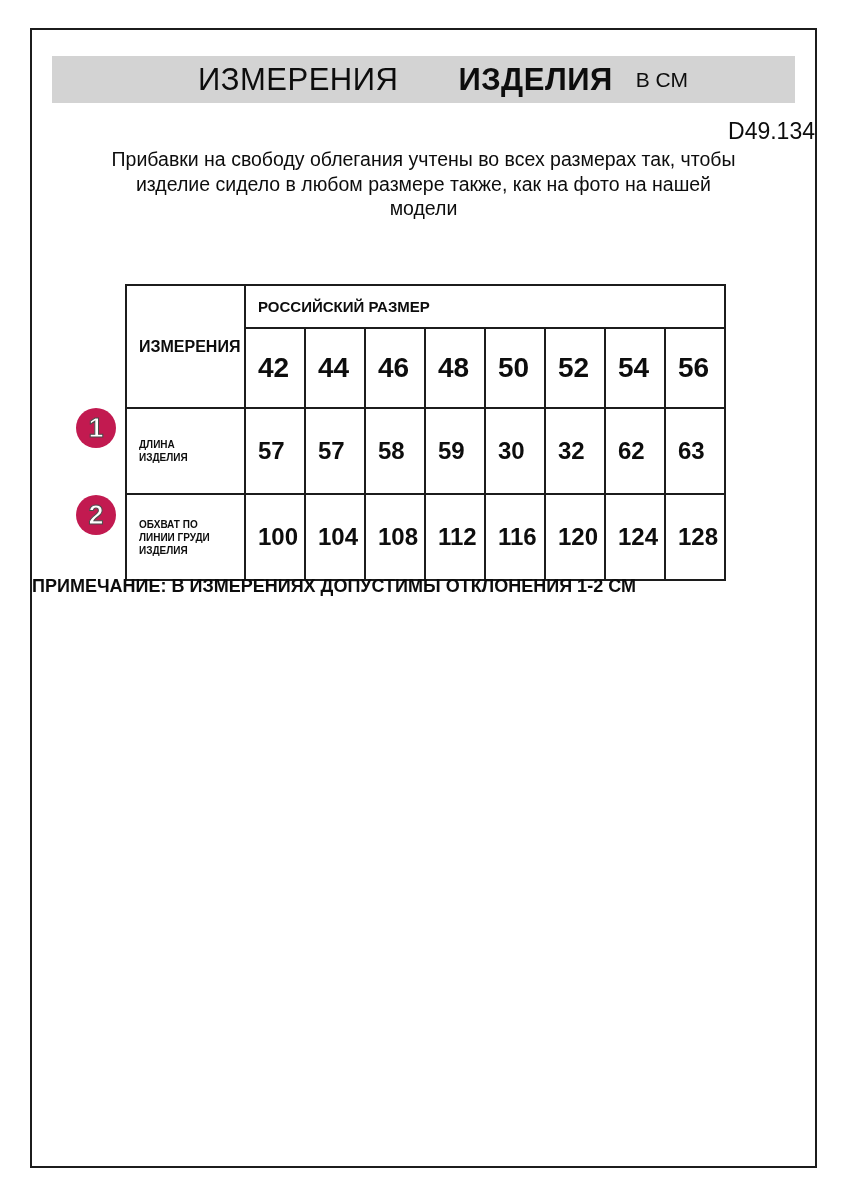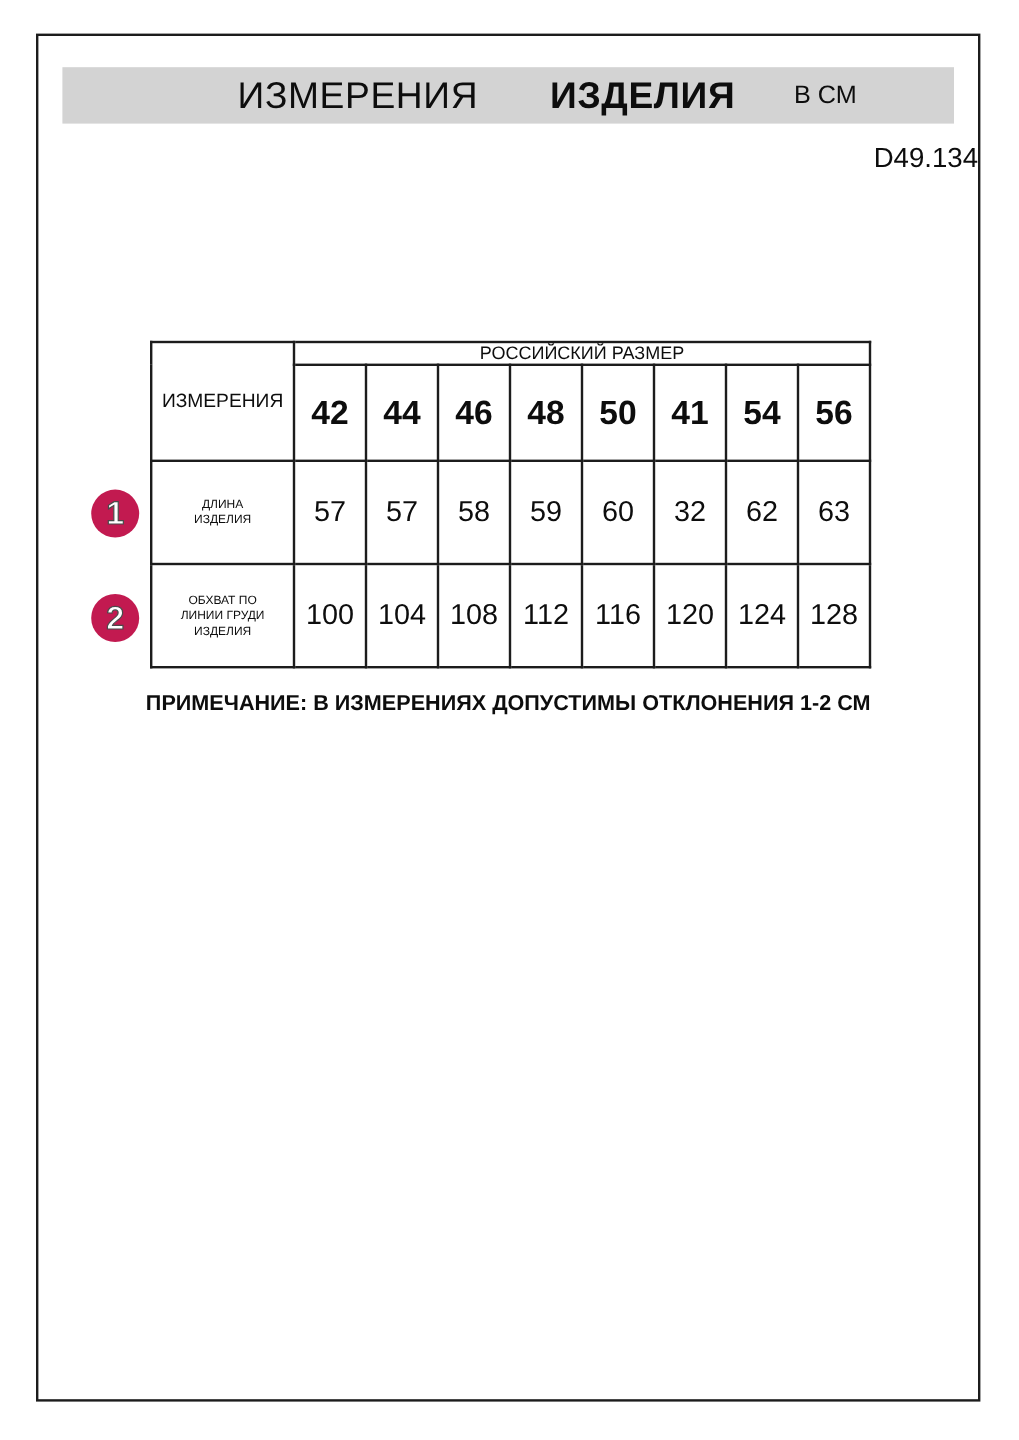--- a/index.html
+++ b/index.html
@@ -42,21 +42,21 @@
   }
   .title-bold {
     font-size: 31px;
     font-weight: bold;
     letter-spacing: 0.5px;
     margin-left: 60px;
   }
   .title-unit {
     font-size: 21px;
     font-weight: normal;
-    margin-left: 49px;
+    margin-left: 23px;
   }
   .product-code {
     position: absolute;
     left: 0;
     top: 88px;
     width: 100%;
     text-align: right;
     font-size: 23px;
   }
   .intro {
@@ -73,24 +73,25 @@
   .size-table {
     position: absolute;
     left: 93px;
     top: 254px;
     border-collapse: collapse;
     table-layout: fixed;
     width: 601px;
   }
   .size-table td, .size-table th {
     border: 2px solid #1c1c1c;
-    text-align: center;
+    text-align: left;
     vertical-align: middle;
-    padding: 0;
+    padding: 12px;
     overflow: hidden;
+    font-weight: bold;
   }
   .row-group-header { height: 18px; }
   .row-sizes { height: 80px; margin-left: 24px; }
   .row-data { height: 86px; }
   .corner-cell { font-size: 16px; }
   .group-header-cell { font-size: 15px; font-weight: normal; }
   .size-cell { font-size: 28px; font-weight: bold; }
   .row-label-cell {
     font-size: 10px;
     line-height: 1.3;
@@ -113,38 +114,40 @@
     font-weight: bold;
     -webkit-text-stroke: 1px #4a4a4a;
   }
   .badge-1 { top: 378px; }
   .badge-2 { top: 465px; }
   .note {
     position: absolute;
     left: 0;
     top: 546px;
     width: 100%;
-    text-align: center;
     font-size: 18px;
     font-weight: bold;
   }
 </style>
 </head>
 <body>
 
 <div class="frame">
 
   <div class="header-bar">
     <span class="title-regular">ИЗМЕРЕНИЯ</span>
     <span class="title-bold">ИЗДЕЛИЯ</span>
     <span class="title-unit">В СМ</span>
   </div>
 
   <div class="product-code">D49.134</div>
 
+  <div class="intro">Прибавки на свободу облегания учтены во всех размерах так, чтобы
+изделие сидело в любом размере также, как на фото на нашей
+модели</div>
 
   <table class="size-table">
     <colgroup>
       <col style="width:119px">
       <col style="width:60px">
         <col style="width:60px">
         <col style="width:60px">
         <col style="width:60px">
       <col style="width:60px">
         <col style="width:60px">
@@ -155,32 +158,32 @@
       <tr class="row-group-header">
         <td class="corner-cell" rowspan="2">ИЗМЕРЕНИЯ</td>
         <td class="group-header-cell" colspan="8">РОССИЙСКИЙ РАЗМЕР</td>
       </tr>
       <tr class="row-sizes">
         <th class="size-cell">42</th>
         <th class="size-cell">44</th>
         <th class="size-cell">46</th>
         <th class="size-cell">48</th>
         <th class="size-cell">50</th>
-        <th class="size-cell">41</th>
+        <th class="size-cell">52</th>
         <th class="size-cell">54</th>
         <th class="size-cell">56</th>
       </tr>
       <tr class="row-data">
         <td class="row-label-cell">ДЛИНА
 ИЗДЕЛИЯ</td>
         <td class="value-cell">57</td>
         <td class="value-cell">57</td>
         <td class="value-cell">58</td>
         <td class="value-cell">59</td>
-        <td class="value-cell">60</td>
+        <td class="value-cell">30</td>
         <td class="value-cell">32</td>
         <td class="value-cell">62</td>
         <td class="value-cell">63</td>
       </tr>
       <tr class="row-data">
         <td class="row-label-cell">ОБХВАТ ПО
 ЛИНИИ ГРУДИ
 ИЗДЕЛИЯ</td>
         <td class="value-cell">100</td>
         <td class="value-cell">104</td>

